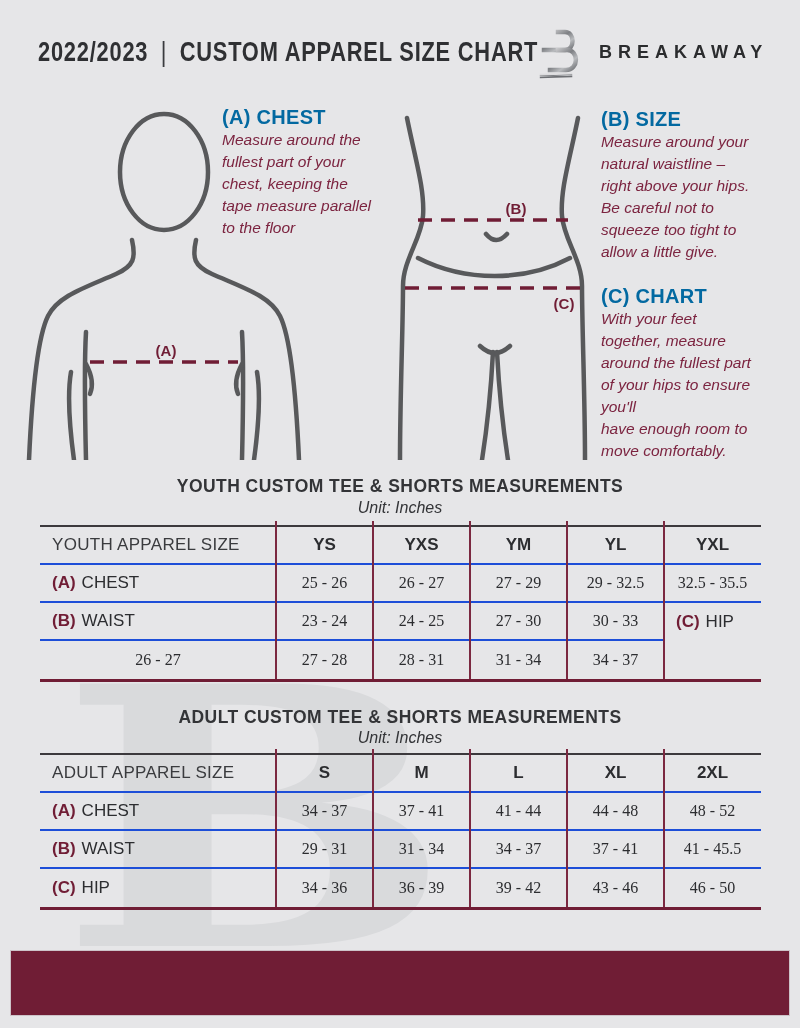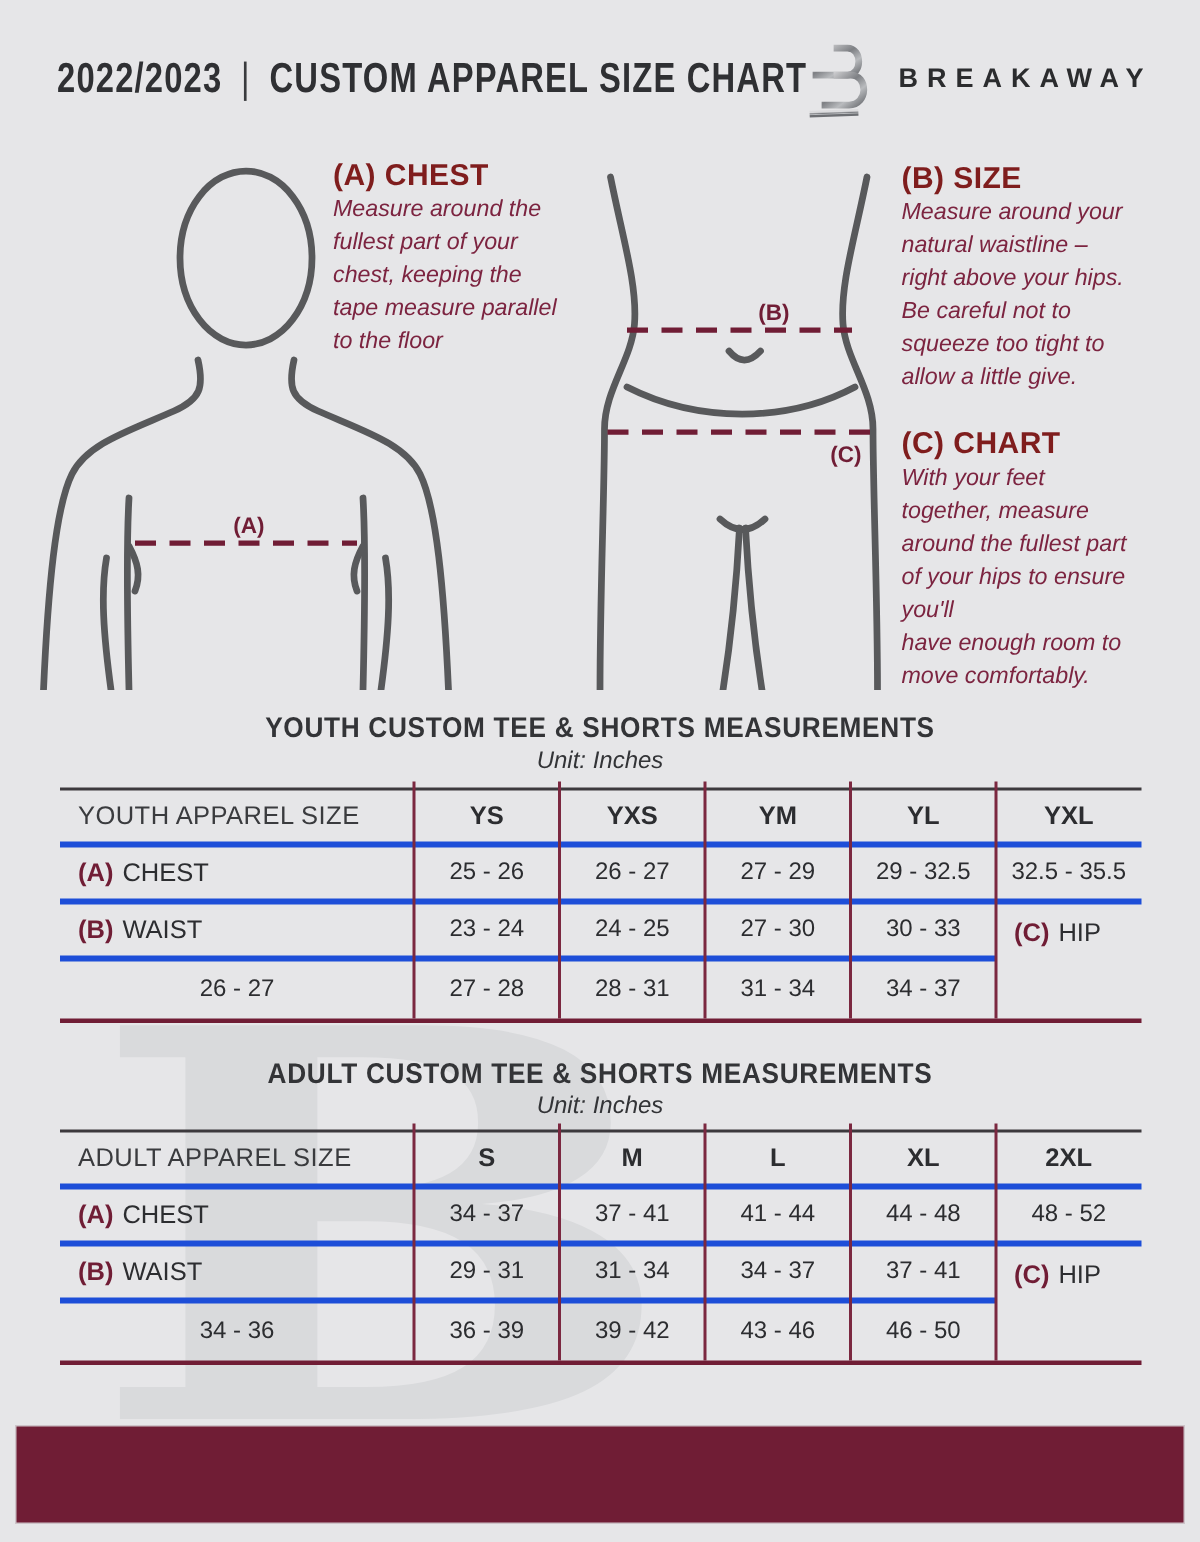--- a/index.html
+++ b/index.html
@@ -29,21 +29,21 @@
   .fig { position:absolute; }
   .fig path, .fig ellipse { fill:none; stroke:#58595b; stroke-width:4.5; stroke-linecap:round; }
   .fig line.dash { stroke:#701d35; stroke-width:3.5; }
   .fig-marker {
     position:absolute; width:40px; text-align:center;
     font-size:15px; font-weight:700; color:#701d35;
   }
 
   
   .guide { position:absolute; }
-  .guide-h { font-size:20px; font-weight:700; color:#7f1d1d; letter-spacing:0.3px; }
+  .guide-h { font-size:20px; font-weight:700; color:#0369a1; letter-spacing:0.3px; }
   .guide-b {
     font-size:15.5px; font-style:italic; color:#7c2440;
     line-height:1.42; white-space:pre-line;
   }
 
   
   .sec-title {
     position:absolute; left:0; width:800px; text-align:center;
     font-size:19px; font-weight:700; color:#333437; letter-spacing:0.5px;
     transform:scaleX(0.92);
@@ -58,25 +58,25 @@
     position:absolute; left:40px; width:721px;
     display:grid; grid-template-columns:236px 97px 97px 97px 97px 97px;
     grid-auto-rows:38px;
     border-top:2px solid #3c393d; border-bottom:3px solid #701d35;
     z-index:1;
   }
   .cell {
     height:38px; box-sizing:border-box; display:flex; align-items:center;
     justify-content:center; color:#2c2d30;
   }
-  .cell.hsep { border-bottom:4px solid #1d4ed8; }
+  .cell.hsep { border-bottom:2px solid #1d4ed8; }
   .cell.first { justify-content:flex-start; padding-left:12px; }
   .cell.size-h { font-size:17px; font-weight:700; }
   .cell.col-h { font-size:17px; letter-spacing:0.3px; color:#3a3b3e; }
-  .cell.val { font-size:16px; }
+  .cell.val { font-size:16px;font-family:Liberation Serif, serif; }
   .row-prefix { color:#701d35; font-weight:700; font-size:17px; margin-right:6px; }
   .row-name { font-size:17px; }
   .vline {
     position:absolute; width:2px; top:-6px; bottom:0;
     background:#7b2840;
   }
 
   
   .watermark {
     position:absolute; left:58px; top:640px; z-index:0;
@@ -251,20 +251,21 @@
     <div class="cell val hsep">48 - 52</div>
 
     <div class="cell first hsep">
       <span class="row-prefix">(B)</span>
       <span class="row-name">WAIST</span>
     </div>
     <div class="cell val hsep">29 - 31</div>
     <div class="cell val hsep">31 - 34</div>
     <div class="cell val hsep">34 - 37</div>
     <div class="cell val hsep">37 - 41</div>
+    <div class="cell val hsep">41 - 45.5</div>
 
     <div class="cell first">
       <span class="row-prefix">(C)</span>
       <span class="row-name">HIP</span>
     </div>
     <div class="cell val">34 - 36</div>
     <div class="cell val">36 - 39</div>
     <div class="cell val">39 - 42</div>
     <div class="cell val">43 - 46</div>
     <div class="cell val">46 - 50</div>

